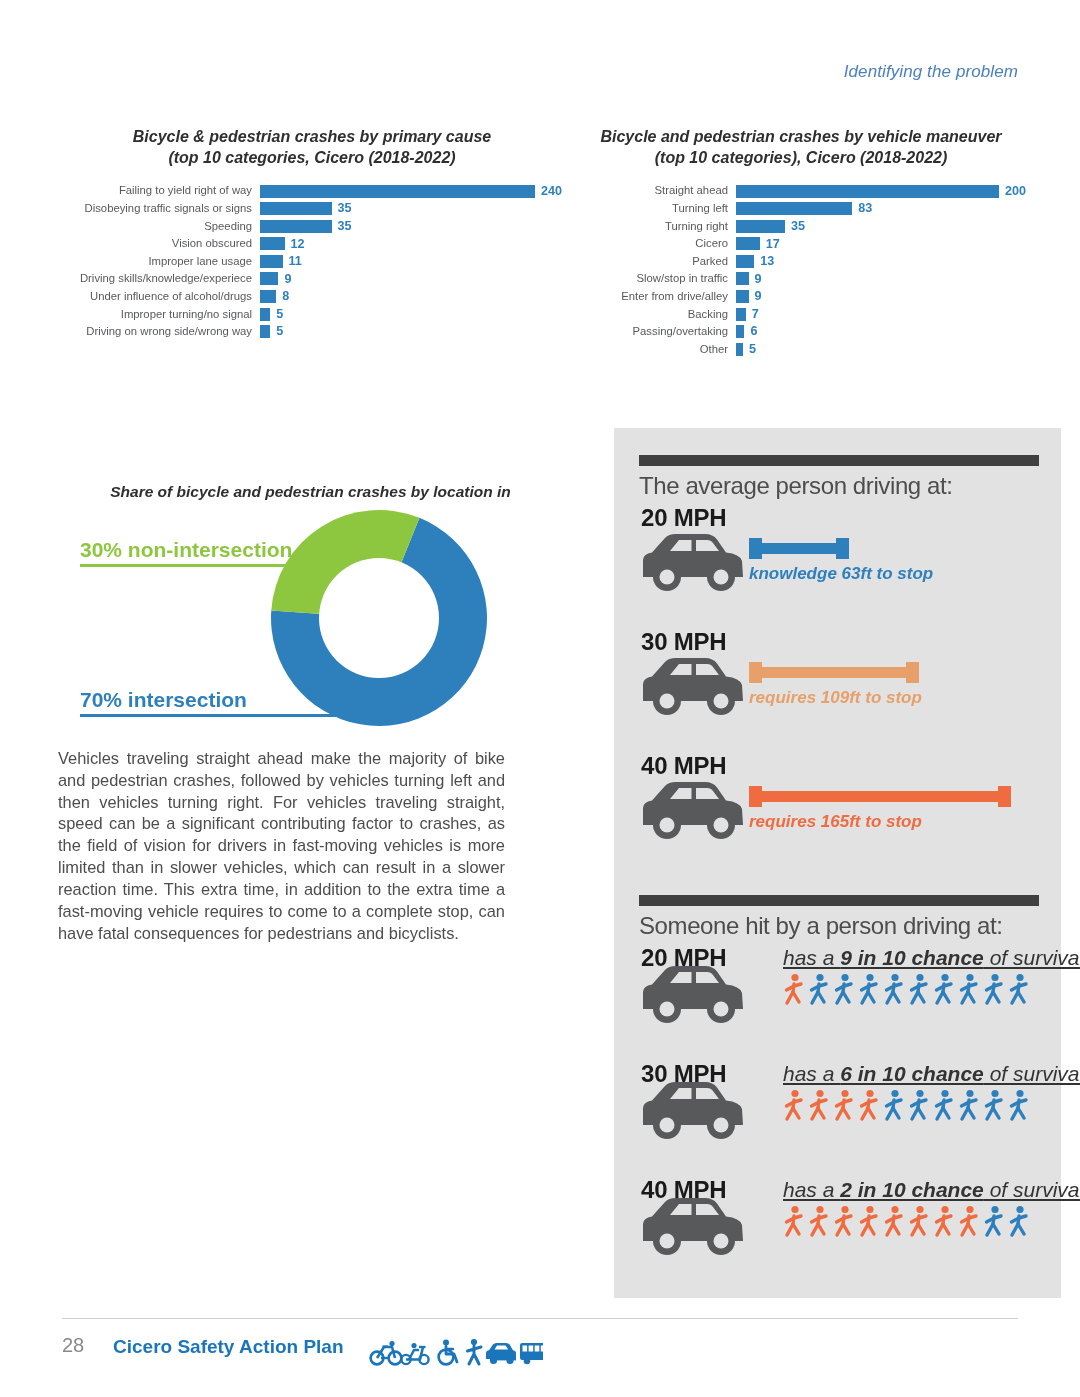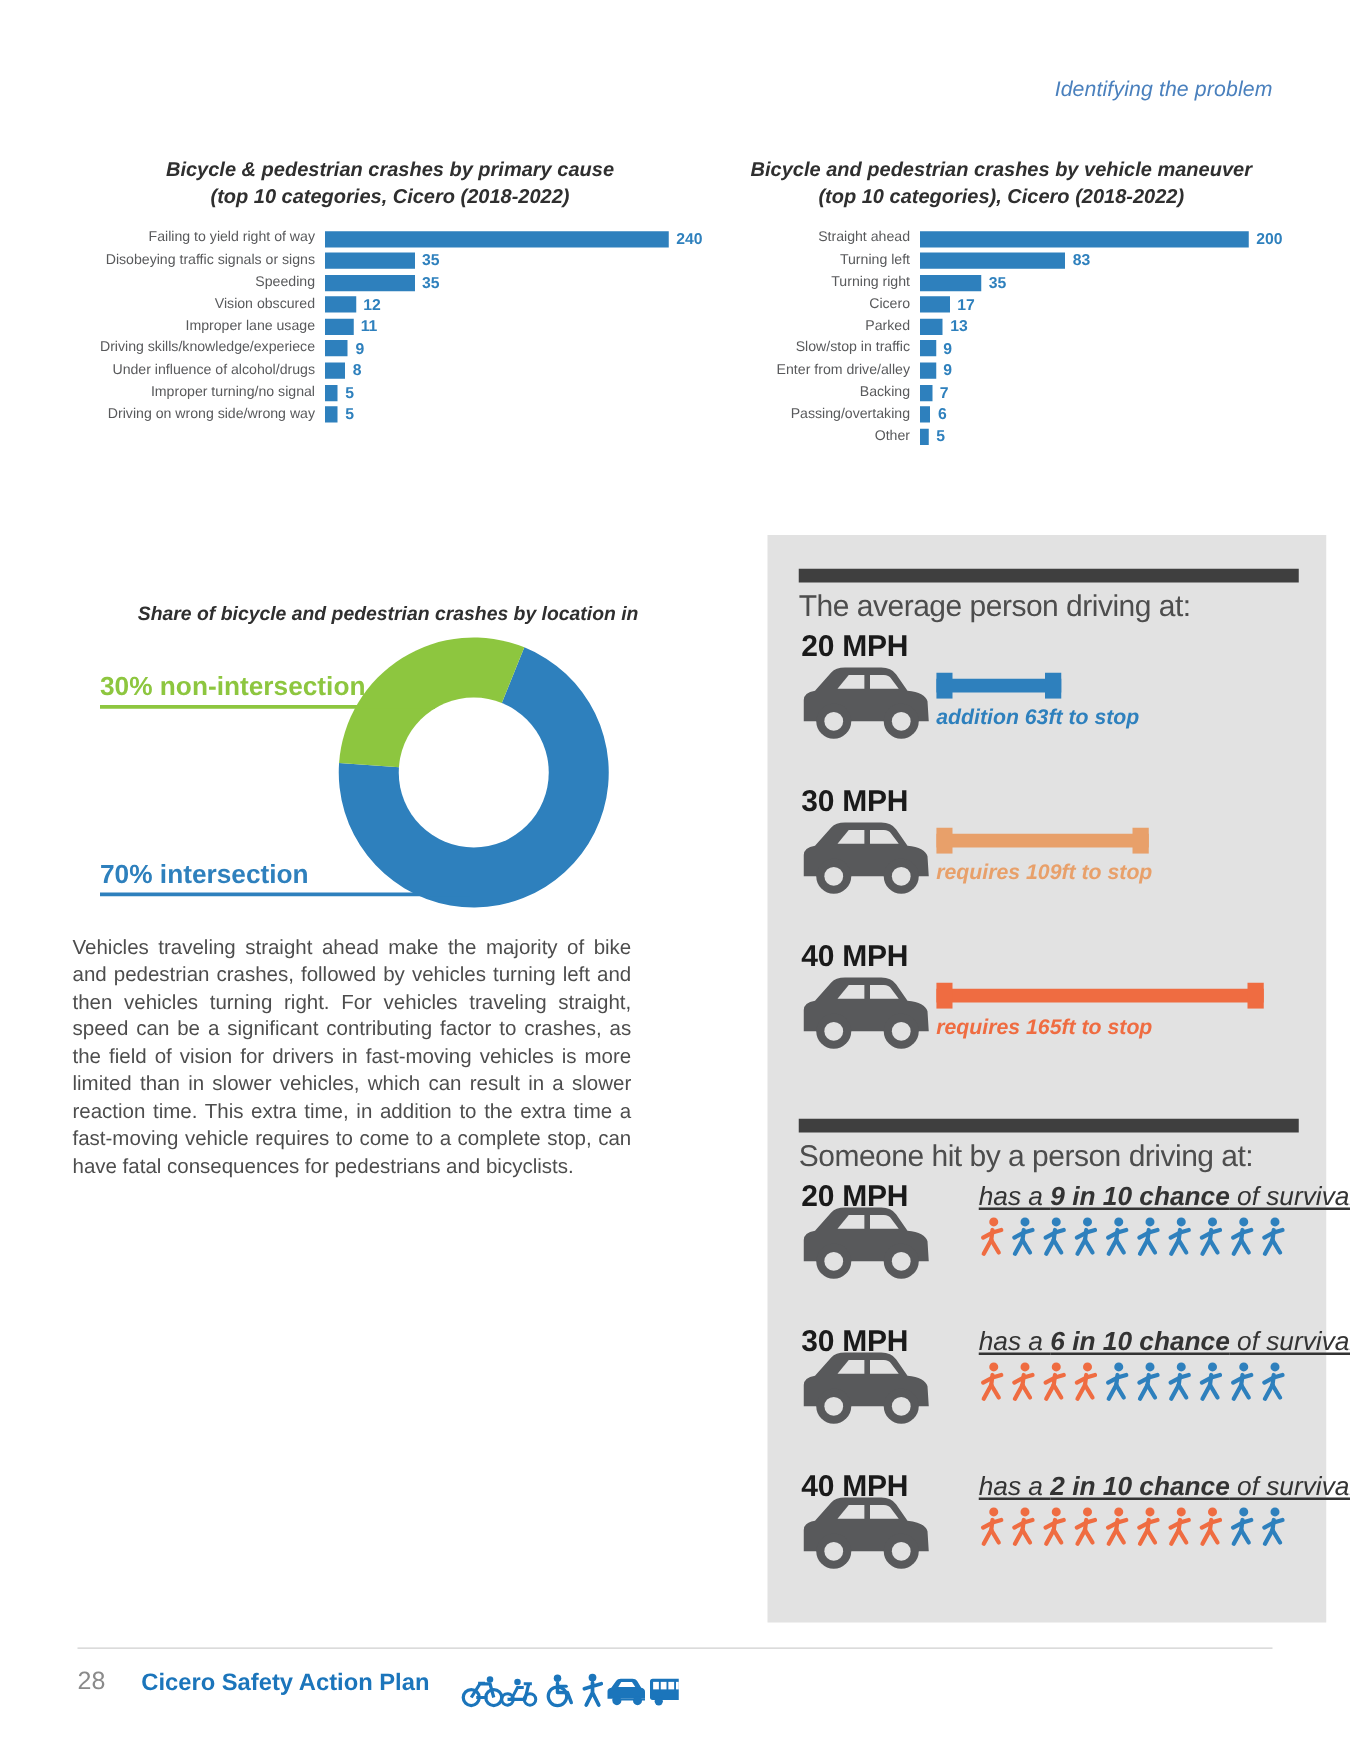--- a/index.html
+++ b/index.html
@@ -312,21 +312,21 @@
                 <circle cx="28" cy="47" r="14" fill="#58595b"></circle>
                 <circle cx="82" cy="47" r="14" fill="#58595b"></circle>
                 <circle cx="28" cy="47" r="7.5" fill="#e2e2e2"></circle>
                 <circle cx="82" cy="47" r="7.5" fill="#e2e2e2"></circle>
               </svg></div>
             <svg class="dist-bar" style="left:110px;top:34px;" width="102" height="21">
               <rect x="0" y="5" width="100" height="11" fill="#2e80bd"></rect>
               <rect x="0" y="0" width="13" height="21" fill="#2e80bd"></rect>
               <rect x="87" y="0" width="13" height="21" fill="#2e80bd"></rect>
             </svg>
-            <div class="dist-cap" style="left:110px;top:60px;color:#2e80bd;">addition 63ft to stop</div>
+            <div class="dist-cap" style="left:110px;top:60px;color:#2e80bd;">knowledge 63ft to stop</div>
           </div>
           <div class="stop-row">
             <div class="mph" style="position:absolute;left:2px;top:0px;">30 MPH</div>
             <div class="car-ico"><svg width="112" height="64" viewBox="0 0 112 64">
                 <g fill="#58595b">
                   <path d="M4 47 L4 30 Q4 24 13 22.5 L26 8 Q29.5 4 37 4 L66 4 Q74 4 78 9.5 L87 22.5 Q101 24 103 31 L104 47 Z"></path>
                   <path d="M31 21 L40 10 L52.5 10 L52.5 21 Z" fill="#e2e2e2"></path>
                   <path d="M57 10 L68 10 Q72 10 74 13 L80 21 L57 21 Z" fill="#e2e2e2"></path>
                 </g>
                 <circle cx="28" cy="47" r="14" fill="#58595b"></circle>

